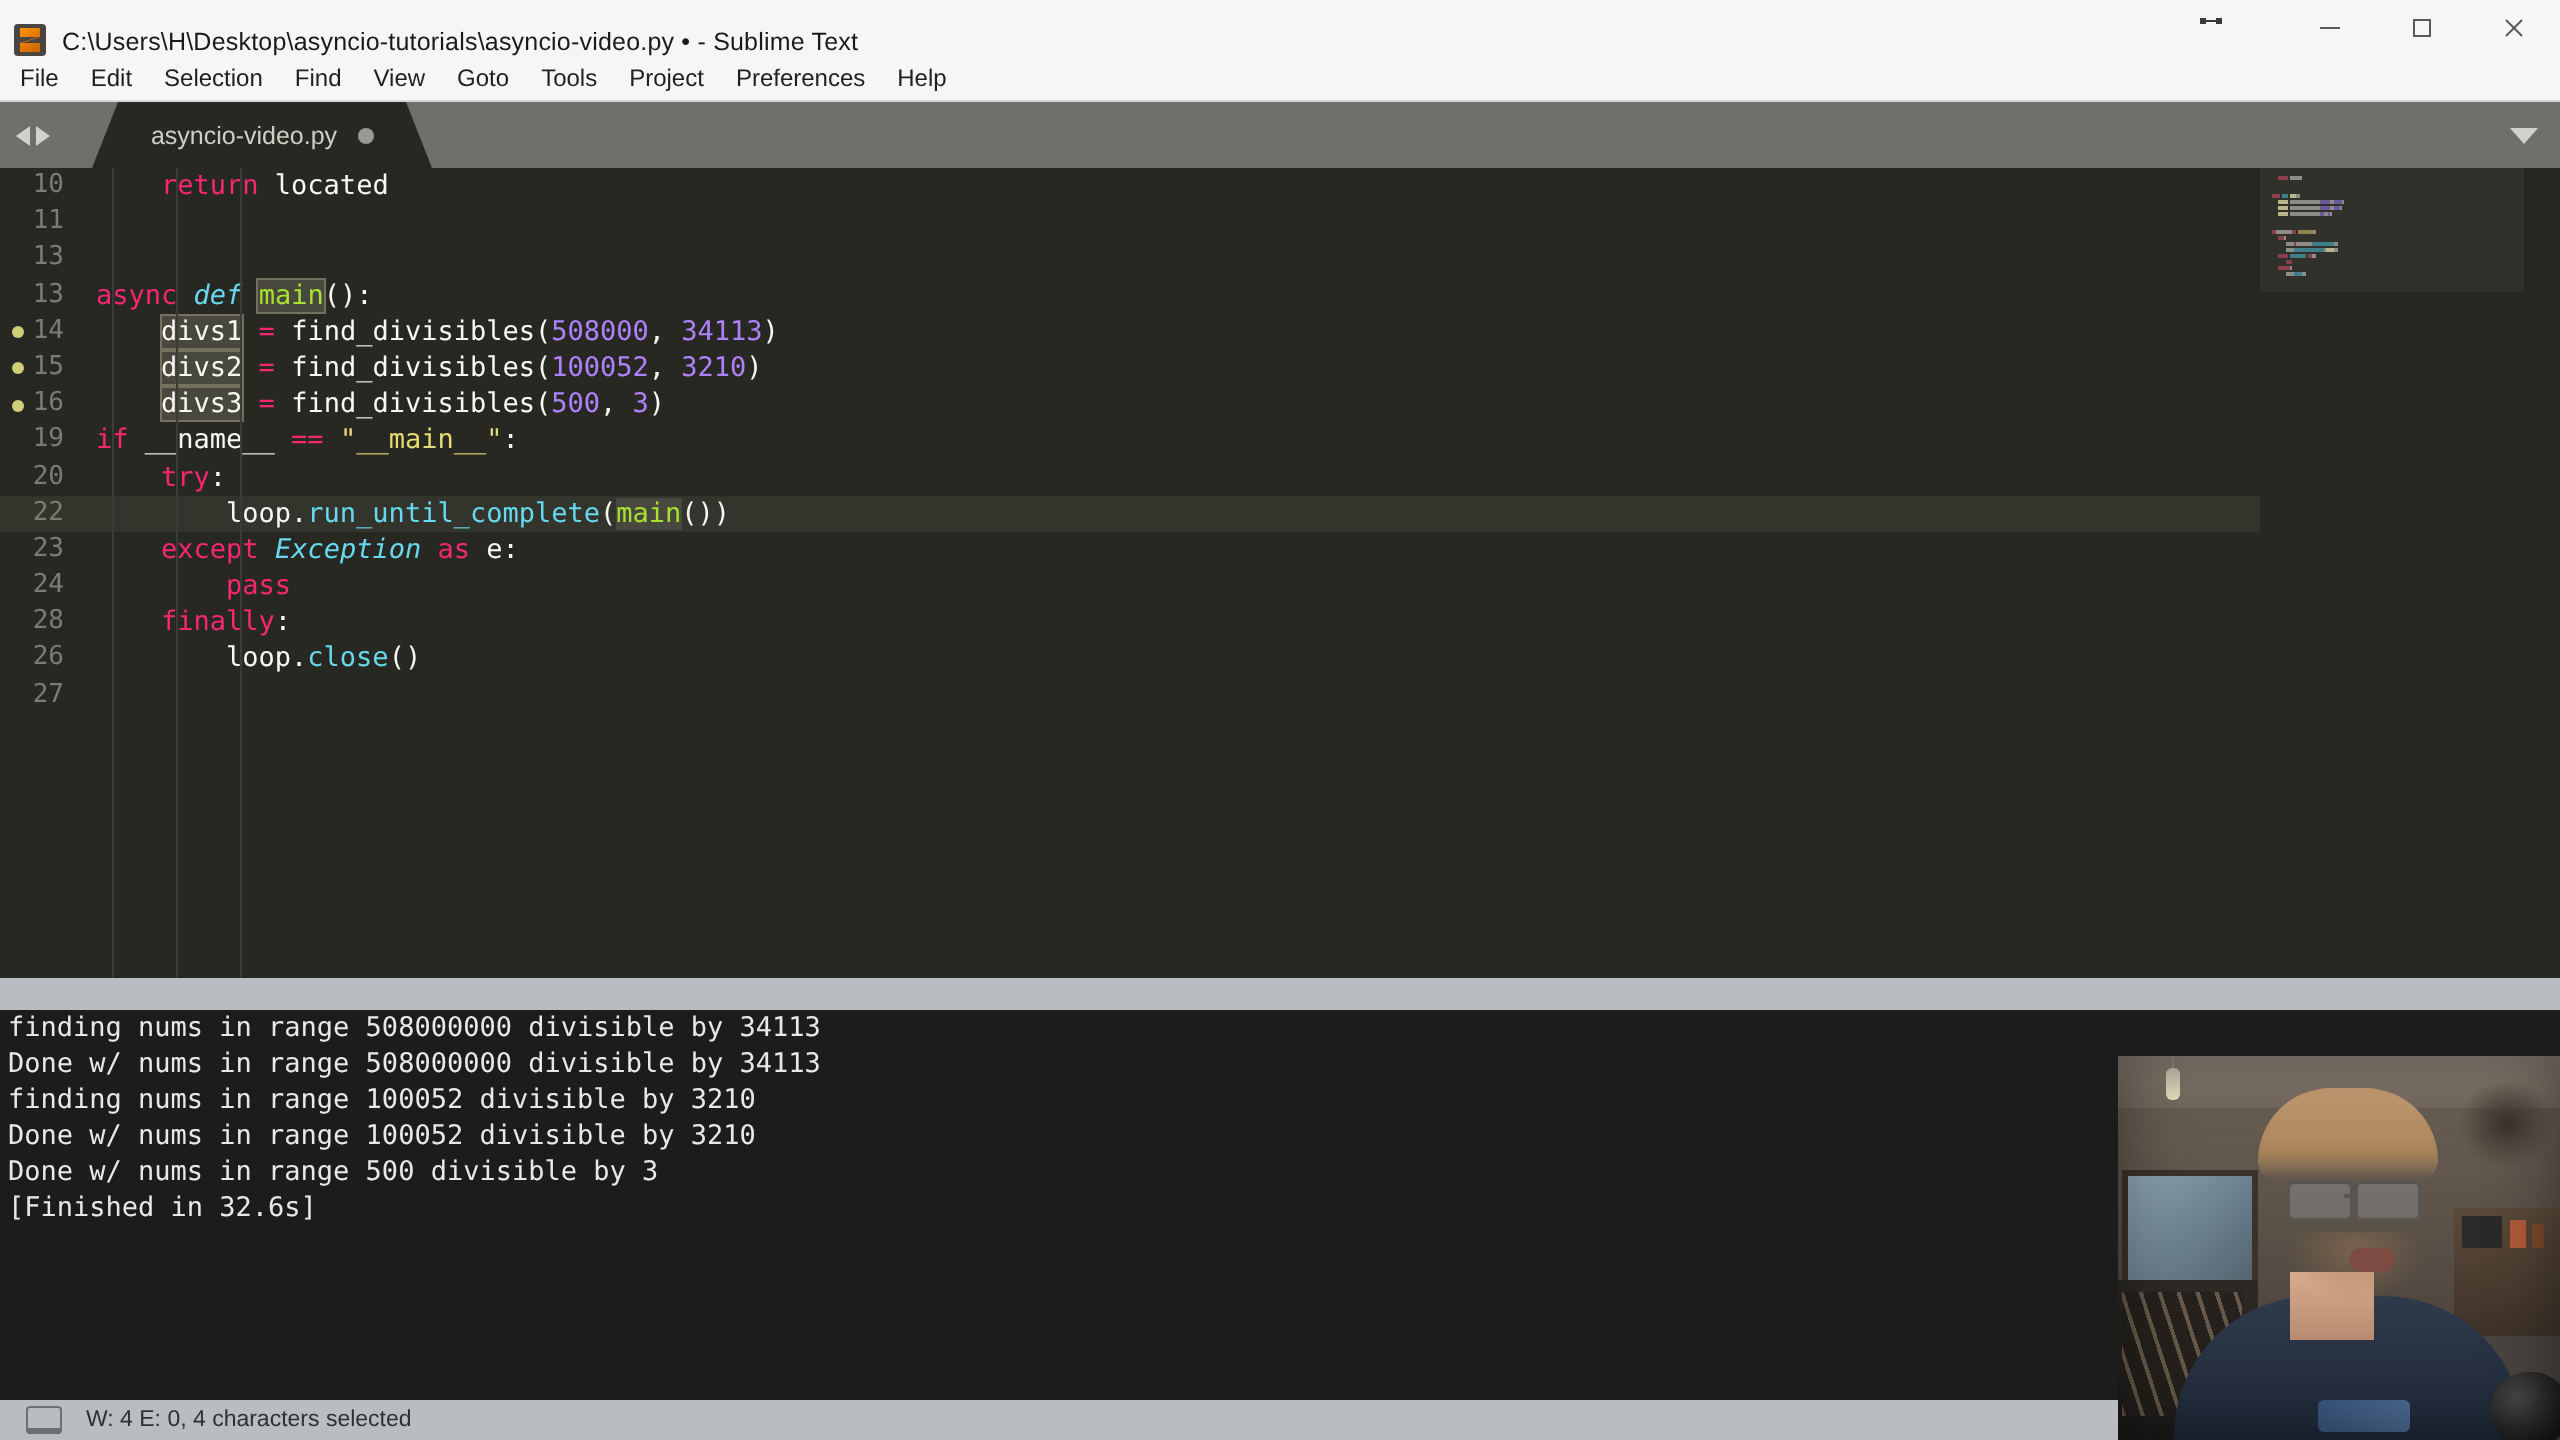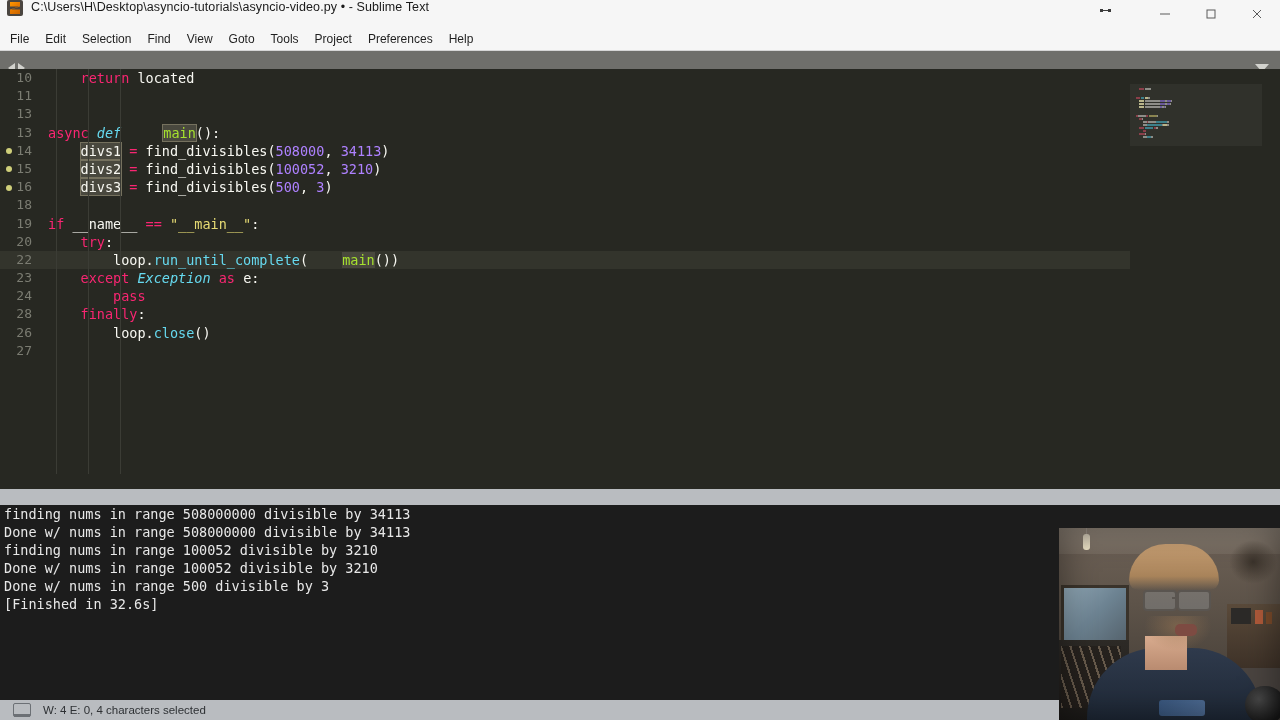--- a/index.html
+++ b/index.html
@@ -6,21 +6,21 @@
   body{
     width:1280px;height:720px;overflow:hidden;
     font-family:"Liberation Sans", sans-serif;
     background:#272822;
     position:relative;
   }
   
   #titlebar{
     position:absolute;left:0;top:0;width:1280px;height:28px;
     background:#f6f6f6;
-    display:flex;align-items:flex-start;
+    display:flex;align-items:flex-end;
   }
   #app-icon{
     width:16px;height:16px;margin-left:7px;margin-right:8px;
     background:linear-gradient(135deg,#4a4540 0%,#4a4540 100%);
     border-radius:2px;position:relative;flex:none;
   }
   #app-icon::after{
     content:"";position:absolute;left:3px;top:2px;width:10px;height:12px;
     background:linear-gradient(140deg,#ff9800 0%,#e87b00 45%,#c96500 100%);
     clip-path:polygon(100% 0%,100% 38%,10% 62%,100% 62%,100% 100%,0% 100%,0% 62%,90% 38%,0% 38%,0% 0%);
@@ -71,21 +71,21 @@
   #tab-label{font-size:12.5px;color:#cfcfc6;margin-right:10px;}
   #tab-dirty{width:8px;height:8px;border-radius:50%;background:#9a9a93;}
   #tab-menu-btn{
     position:absolute;right:6px;top:0;height:33px;width:24px;
     display:flex;align-items:center;justify-content:center;
   }
   .tri-down{width:0;height:0;border-left:7px solid transparent;border-right:7px solid transparent;border-top:8px solid #d2d2cd;}
 
   
   #editor{
-    position:absolute;left:0;top:69px;width:1280px;height:405px;
+    position:absolute;left:0;top:84px;width:1280px;height:405px;
     background:#272822;overflow:hidden;
   }
   #gutter{
     position:absolute;left:0;top:0;width:40px;height:405px;background:#272822;
   }
   #code-area{
     position:absolute;left:0;top:0;width:1130px;height:405px;
     font-family:"DejaVu Sans Mono", monospace;font-size:13.5px;
   }
   .line{
@@ -100,21 +100,21 @@
     position:absolute;left:6px;top:6.5px;width:6px;height:6px;border-radius:50%;
     background:#cfcf7a;
   }
   .code{position:absolute;left:48px;top:0;}
   .indent-guide{
     position:absolute;top:0;width:1px;height:100%;background:#3b3c35;
   }
   
   .k-key{color:#f92672;}      
   .k-def{color:#66d9ef;font-style:italic;} 
-  .k-fn{color:#a6e22e;margin-left:34px;}       
+  .k-fn{color:#a6e22e;}       
   .k-num{color:#ae81ff;}      
   .k-str{color:#e6db74;}      
   .k-meth{color:#66d9ef;}     
   .k-plain{color:#f8f8f2;}    
   .k-op{color:#f92672;}       
   .sel-box{
     background:#49483e;outline:1px solid #75715e;
   }
   .sel-gray{background:#49483e;}
 
@@ -260,36 +260,39 @@
     <div class="menu-item">Project</div>
     <div class="menu-item">Preferences</div>
     <div class="menu-item">Help</div>
   </div>
 
 <div id="tabbar">
   <div id="tab-arrows">
     <div class="tri-left"></div>
     <div class="tri-right"></div>
   </div>
+  <div id="tab-active">
+    <span id="tab-label">asyncio-video.py</span>
+    <span id="tab-dirty"></span>
+  </div>
   <div id="tab-menu-btn">
     <div class="tri-down"></div>
   </div>
 </div>
 
 <div id="editor">
   <div id="gutter"></div>
   <div id="code-area">
       <div class="line"><div class="lnum">10</div><div class="code"><span class="k-plain">    </span><span class="k-key">return</span><span class="k-plain"> located</span></div></div>
       <div class="line"><div class="lnum">11</div><div class="code"></div></div>
       <div class="line"><div class="lnum">13</div><div class="code"></div></div>
       <div class="line"><div class="lnum">13</div><div class="code"><span class="k-key">async</span><span class="k-plain"> </span><span class="k-def">def</span><span class="k-plain"> </span><span class="k-fn sel-box">main</span><span class="k-plain">():</span></div></div>
       <div class="line"><div class="dot"></div><div class="lnum">14</div><div class="code"><span class="k-plain">    </span><span class="k-plain sel-box">divs1</span><span class="k-plain"> </span><span class="k-op">=</span><span class="k-plain"> find_divisibles(</span><span class="k-num">508000</span><span class="k-plain">, </span><span class="k-num">34113</span><span class="k-plain">)</span></div></div>
       <div class="line"><div class="dot"></div><div class="lnum">15</div><div class="code"><span class="k-plain">    </span><span class="k-plain sel-box">divs2</span><span class="k-plain"> </span><span class="k-op">=</span><span class="k-plain"> find_divisibles(</span><span class="k-num">100052</span><span class="k-plain">, </span><span class="k-num">3210</span><span class="k-plain">)</span></div></div>
       <div class="line"><div class="dot"></div><div class="lnum">16</div><div class="code"><span class="k-plain">    </span><span class="k-plain sel-box">divs3</span><span class="k-plain"> </span><span class="k-op">=</span><span class="k-plain"> find_divisibles(</span><span class="k-num">500</span><span class="k-plain">, </span><span class="k-num">3</span><span class="k-plain">)</span></div></div>
-      <div class="line"><div class="lnum">18</div><div class="code"></div></div>
       <div class="line"><div class="lnum">19</div><div class="code"><span class="k-key">if</span><span class="k-plain"> __name__ </span><span class="k-op">==</span><span class="k-plain"> </span><span class="k-str">"__main__"</span><span class="k-plain">:</span></div></div>
       <div class="line"><div class="lnum">20</div><div class="code"><span class="k-plain">    </span><span class="k-key">try</span><span class="k-plain">:</span></div></div>
       <div class="line current"><div class="lnum">22</div><div class="code"><span class="k-plain">        </span><span class="k-plain">loop.</span><span class="k-meth">run_until_complete</span><span class="k-plain">(</span><span class="k-fn sel-gray">main</span><span class="k-plain">())</span></div></div>
       <div class="line"><div class="lnum">23</div><div class="code"><span class="k-plain">    </span><span class="k-key">except</span><span class="k-plain"> </span><span class="k-def">Exception</span><span class="k-plain"> </span><span class="k-key">as</span><span class="k-plain"> e:</span></div></div>
       <div class="line"><div class="lnum">24</div><div class="code"><span class="k-plain">        </span><span class="k-key">pass</span></div></div>
       <div class="line"><div class="lnum">28</div><div class="code"><span class="k-plain">    </span><span class="k-key">finally</span><span class="k-plain">:</span></div></div>
       <div class="line"><div class="lnum">26</div><div class="code"><span class="k-plain">        </span><span class="k-plain">loop.</span><span class="k-meth">close</span><span class="k-plain">()</span></div></div>
       <div class="line"><div class="lnum">27</div><div class="code"></div></div>
     </div>
 <div class="indent-guide" style="left: 56px; top: 0px; height: 405px;"></div>

